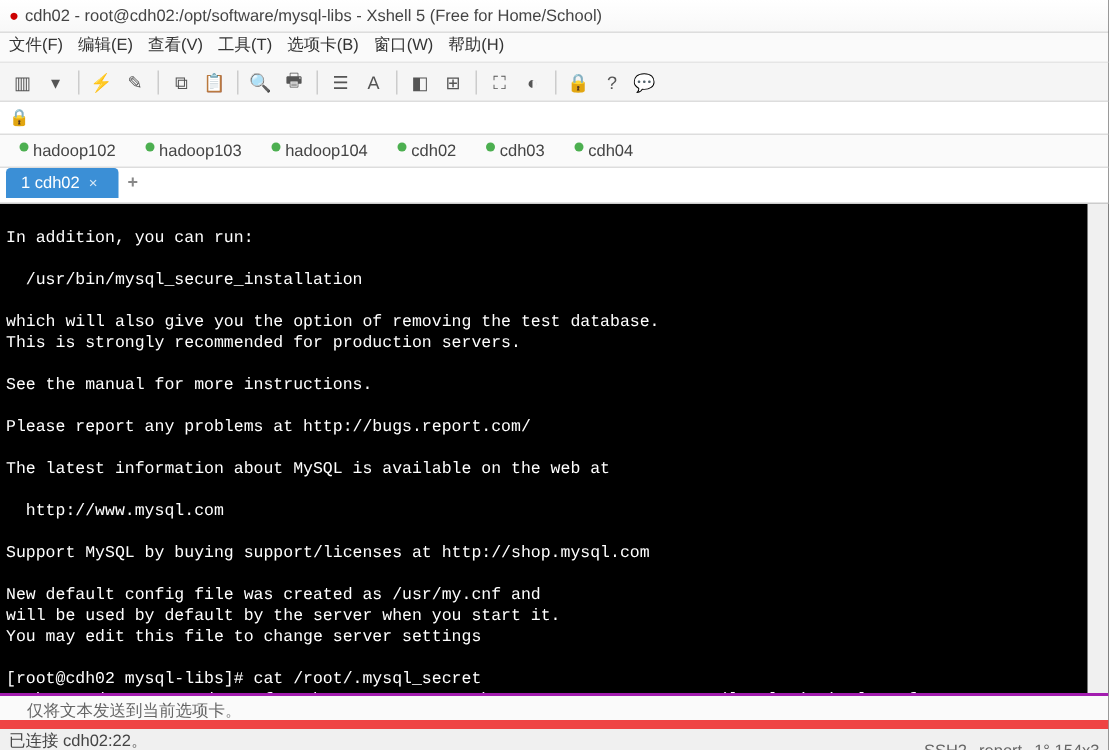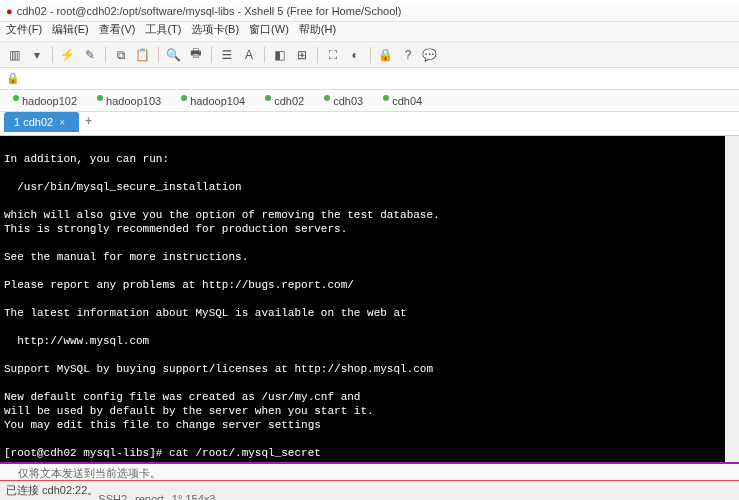--- a/index.html
+++ b/index.html
@@ -17,21 +17,21 @@
   .stab { display: flex; align-items: flex-start; gap: 3px; padding: 2px 8px; border: 1px solid transparent; color: #444; }
   .stab .dot { width: 6px; height: 6px; background: #4caf50; border-radius: 50%; }
   .innertabs { background: #fff; height: 24px; display: flex; align-items: flex-start; padding: 0 0 0 4px; border-bottom: 1px solid #ccc; }
   .itab { background: #3b8fd6; color: #fff; font-size: 11px; padding: 4px 14px 4px 10px; border-top-left-radius: 3px; border-top-right-radius: 3px; display: flex; align-items: center; gap: 6px; }
   .itab .x { font-size: 10px; opacity: .8; }
   .addtab { color: #888; padding: 2px 6px; font-weight: bold; }
   .terminal { flex: 1; background: #000; color: #fff; font-family: Consolas, "Courier New", monospace; font-size: 11px; line-height: 14px; padding: 2px 4px; white-space: pre; overflow: hidden; position: relative; border-right: 14px solid #f0f0f0; }
   .terminal .scroll { position: absolute; right: -14px; top: 0; width: 14px; height: 100%; background: #eaeaea; border-left: 1px solid #ccc; }
   .terminal .scroll .thumb { position: absolute; left: 1px; width: 12px; background: #cfcfcf; border: 1px solid #aaa; }
   .hintbar { background: #fafafa; height: 18px; border-top: 2px solid #a21caf; font-size: 11px; color: #666; padding: 2px 18px; }
-  .statusbar { background: #f0f0f0; height: 20px; border-top: 1px solid #ef4444; font-size: 11px; color: #444; display: flex; align-items: center; padding: 0 6px; }
+  .statusbar { background: #f0f0f0; height: 20px; border-top: 6px solid #ef4444; font-size: 11px; color: #444; display: flex; align-items: center; justify-content: space-between; padding: 0 6px; }
   .statusbar .right { display: flex; gap: 8px; color: #666; margin-top: 16px; }
 </style>
 </head>
 <body>
 
 <div class="titlebar">
   <span class="icon">●</span>
   <span class="title">cdh02 - root@cdh02:/opt/software/mysql-libs - Xshell 5 (Free for Home/School)</span>
 </div>
 

